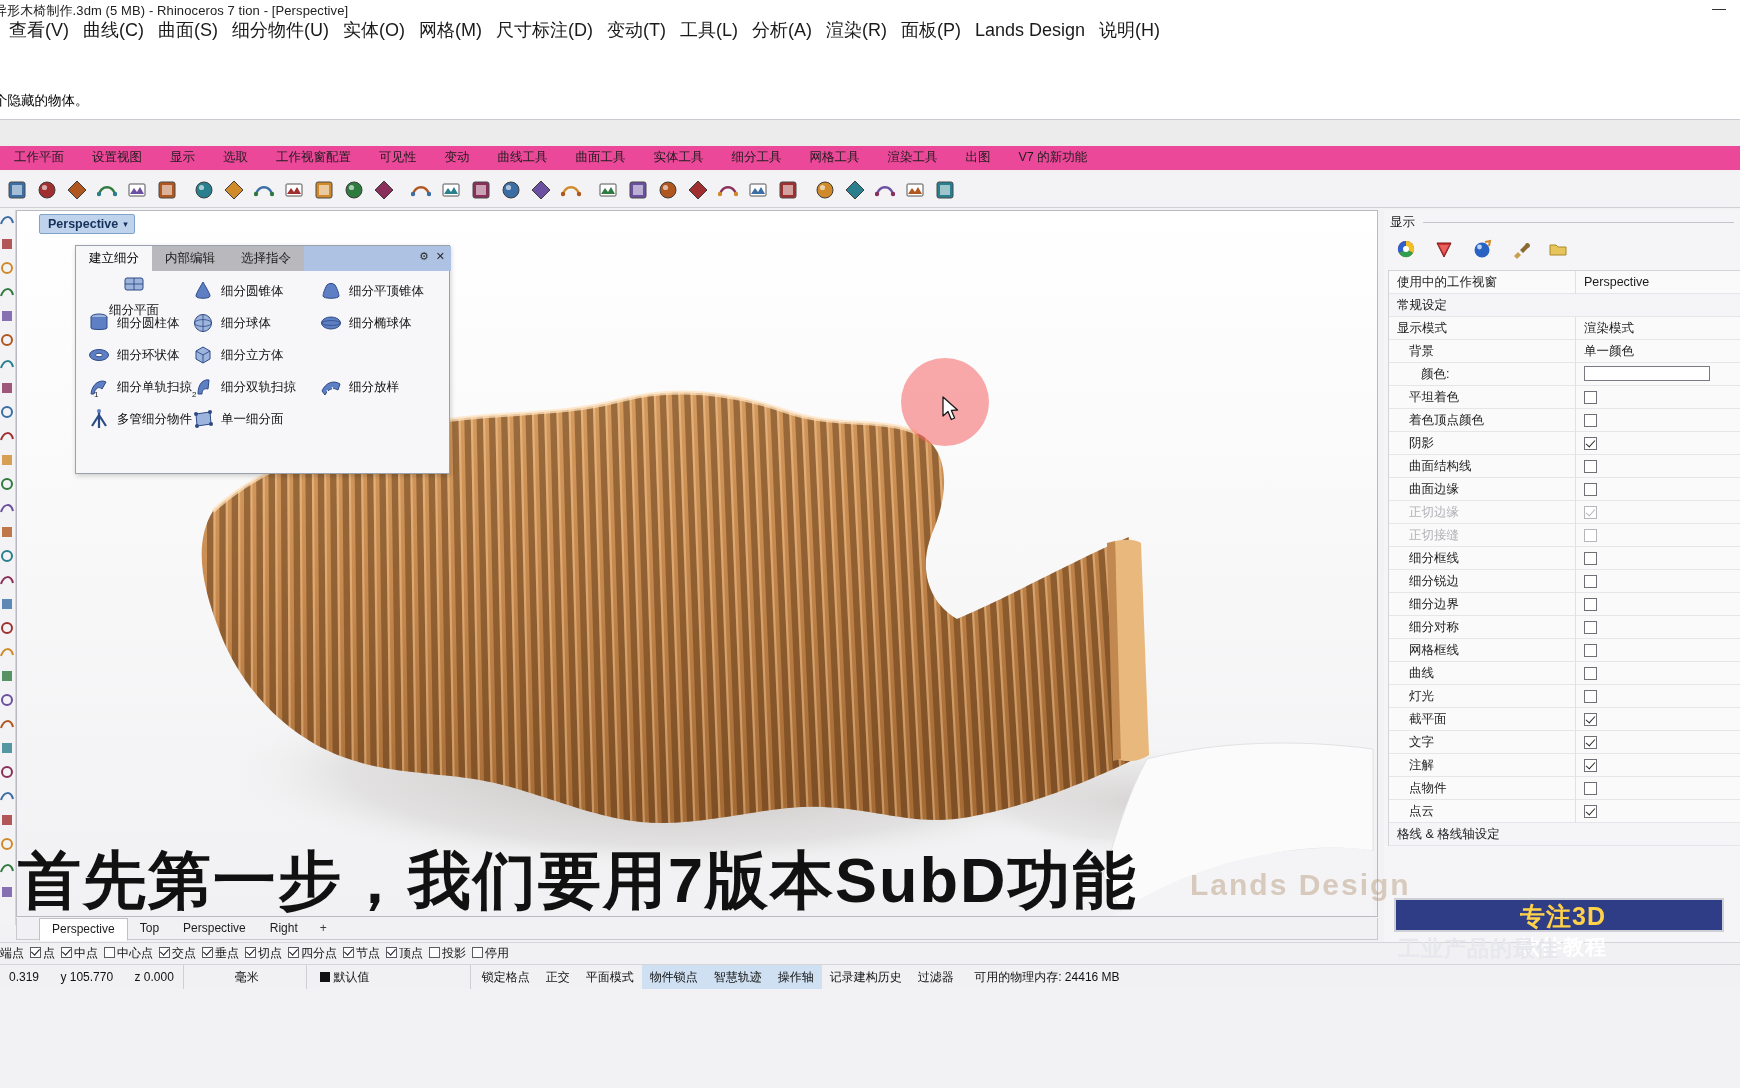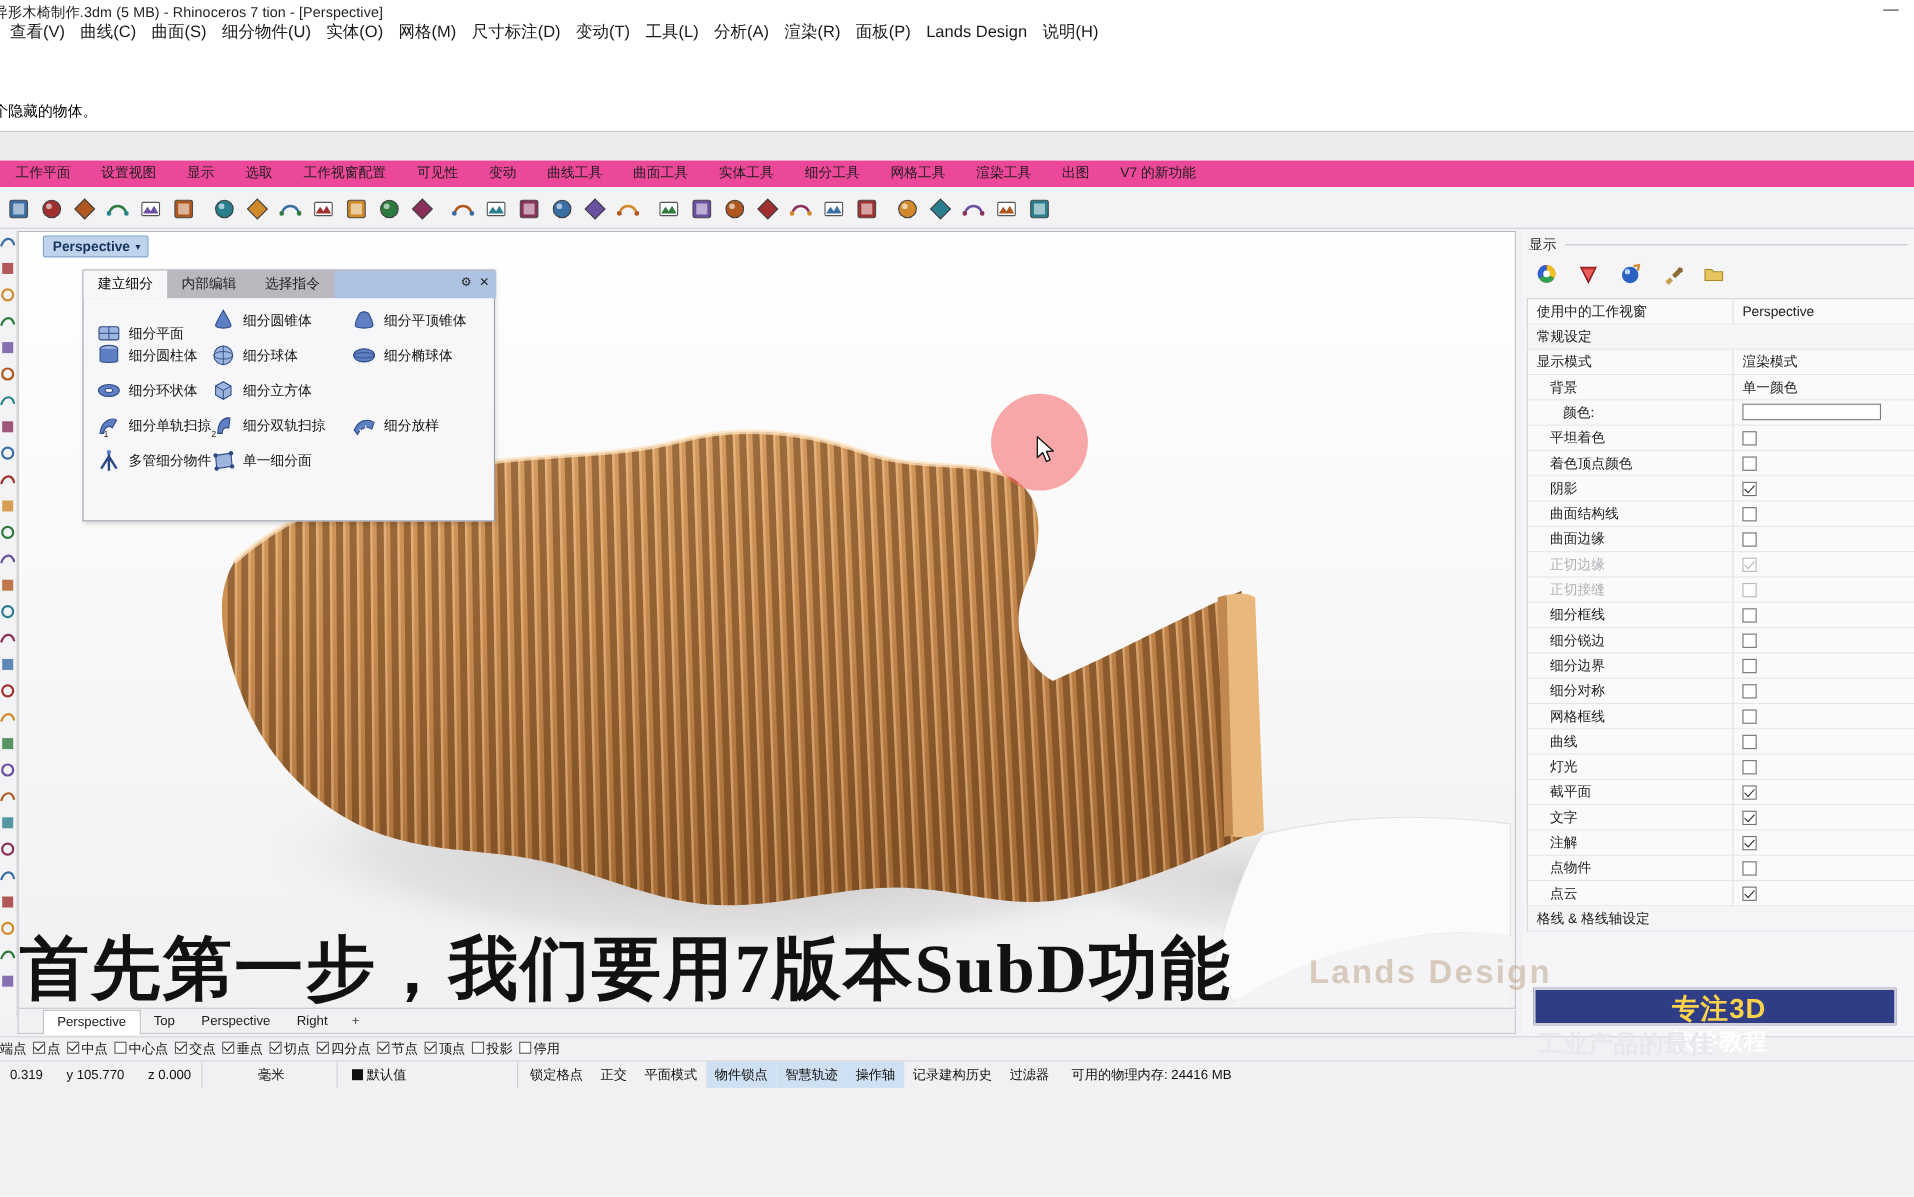--- a/index.html
+++ b/index.html
@@ -23,21 +23,21 @@
     position: absolute; right: 8px; top: 1px; width: 26px; height: 16px;
     color: #333; font-size: 14px; text-align: center; line-height: 14px;
   }
 
   
   .menubar {
     position: absolute; top: 20px; left: 0; width: 1740px; height: 20px;
     background: #ffffff; white-space: nowrap; padding-left: 2px;
   }
   .menubar .mi {
-    display: inline-block; font-size: 15px; color: #1a1a1a;
+    display: inline-block; font-size: 18px; color: #1a1a1a;
     padding: 2px 7px 2px 7px; line-height: 16px; vertical-align: top;
   }
 
   
   .cmdarea {
     position: absolute; top: 40px; left: 0; width: 1740px; height: 80px;
     background: #ffffff; border-bottom: 1px solid #c9c9cf;
   }
   .cmdarea .cmdline2 {
     position: absolute; left: -6px; top: 52px; font-size: 13.5px; color: #000;
@@ -217,21 +217,21 @@
     vertical-align: -1px; margin-right: 4px;
   }
   .sb-toggle { display: inline-block; padding: 4px 8px; line-height: 16px; vertical-align: top; }
   .sb-toggle.on { background: #cfe0f2; }
 
   
   .subtitle {
     position: absolute; left: 18px; top: 838px; width: 1560px;
     font-size: 63px; font-weight: bold; color: #111;
     letter-spacing: 2px; white-space: nowrap;
-    font-family: Liberation Serif, serif;
+    font-family: Liberation Sans, sans-serif;
   }
   .wm1 {
     position: absolute; left: 1394px; top: 898px; width: 330px; height: 34px;
     background: #2f3d86; border: 2px solid #cfcfd8;
     color: #fff; font-size: 21px; font-weight: bold; letter-spacing: 1px;
     display: flex; align-items: center; padding-left: 8px; flex-direction: column;
   }
   .wm1 .big { color: #ffd24a; font-size: 25px; }
   .wm2 {
     position: absolute; left: 1398px; top: 934px; font-size: 22px;
@@ -679,21 +679,21 @@
           <div class="subd-tab active">建立细分</div>
           <div class="subd-tab">内部编辑</div>
           <div class="subd-tab">选择指令</div>
           <div class="subd-tab filler"></div>
         </div>
       <div class="subd-ctrls">
         <span>⚙</span>
         <span>✕</span>
       </div>
       <div class="subd-body" id="subdbody">
-          <div class="subd-item" style="left: 8px; top: 18px; width: 100px;">
+          <div class="subd-item" style="left: 8px; top: 2px; width: 100px; flex-direction: column;">
             <span class="subd-ico"><svg width="22" height="22" viewBox="0 0 22 22">
                 <rect x="2" y="5" width="18" height="12" rx="2" fill="#9db4dd" stroke="#2c4a86"></rect>
                 <path d="M11,5 L11,17 M2,11 L20,11" stroke="#2c4a86" stroke-width=".9"></path>
               </svg></span>
             <span>细分平面</span>
           </div>
           <div class="subd-item" style="left: 112px; top: 6px; width: 126px;">
             <span class="subd-ico"><svg width="22" height="22" viewBox="0 0 22 22">
                 <path d="M11,2 C15,9 18,14 18,16 C18,19 4,19 4,16 C4,14 7,9 11,2Z" fill="#5f7fc4" stroke="#2c4a86"></path>
               </svg></span>

